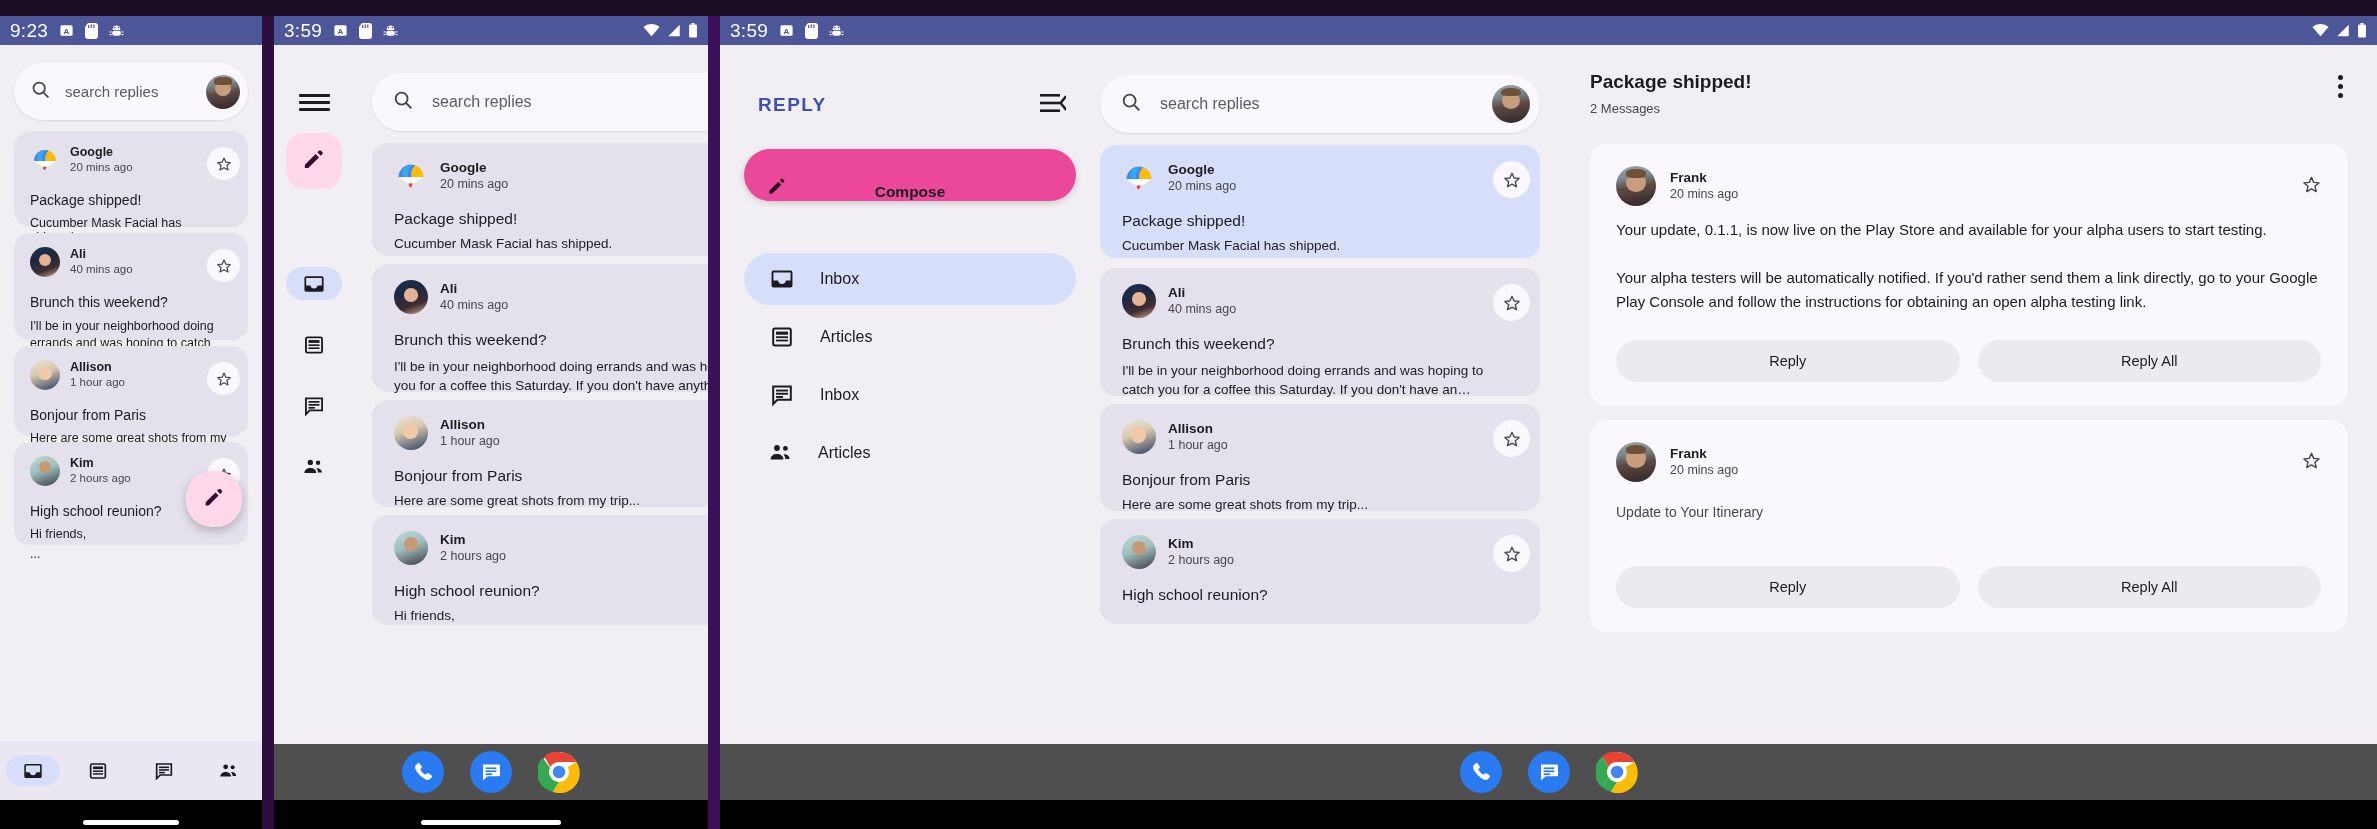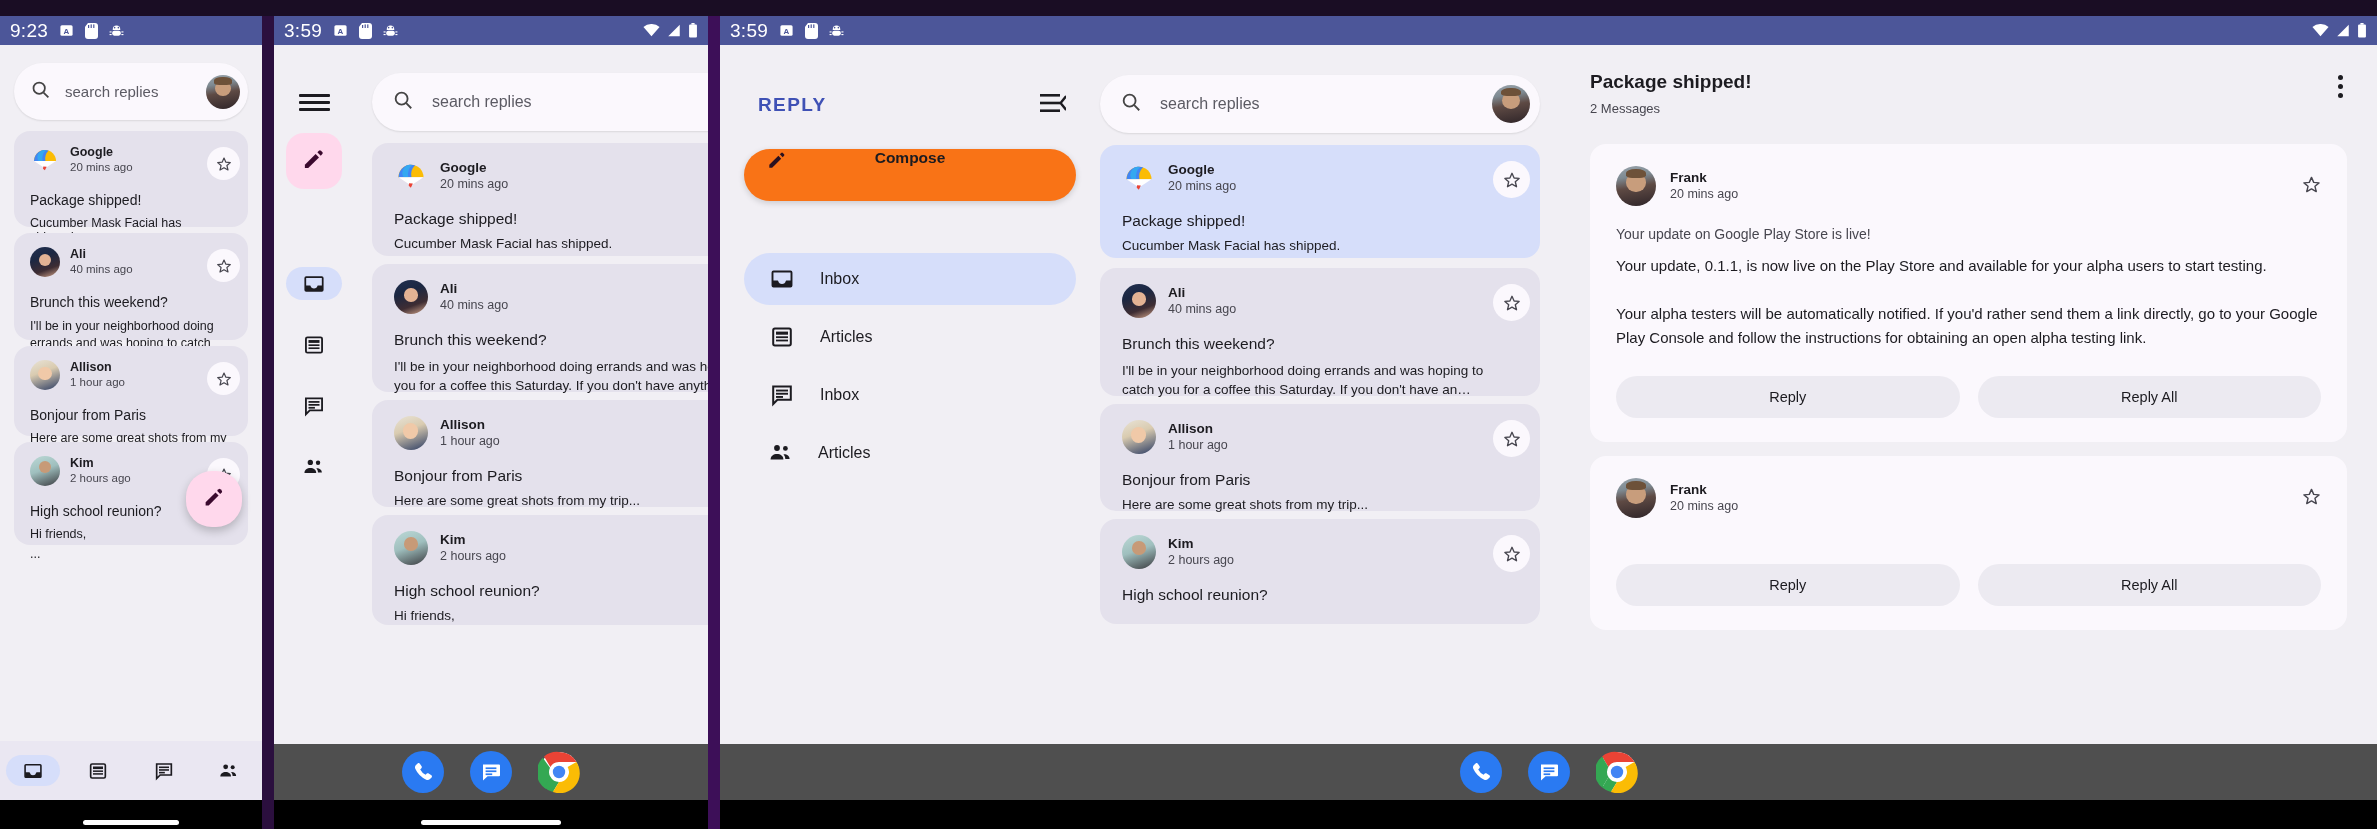--- a/index.html
+++ b/index.html
@@ -84,21 +84,21 @@
   .rail-ico.active { background: #d6defa; }
   .rail-fab { background: #ffd8ec; border-radius: 18px; display: flex; align-items: center; justify-content: center; }
   .hamburger { display: flex; flex-direction: column; justify-content: center; gap: 4px; }
   .hamburger span { display: block; background: #1c1b20; border-radius: 1px; }
 
   
   .drawer { background: #f1eff4; display: flex; flex-direction: column; }
   .drawer-head { display: flex; align-items: center; }
   .drawer-title { color: #3f51b5; font-weight: 700; letter-spacing: 1.4px; }
   .compose-btn {
-    background: #f97316; border-radius: 26px; display: flex; align-items: flex-start;
+    background: #ec4899; border-radius: 26px; display: flex; align-items: flex-end;
     box-shadow: 0 2px 6px rgba(0,0,0,.16); position: relative;
   }
   .compose-label { flex:1; text-align:center; color: #1c1b20; font-weight: 700; }
   .drawer-item { display: flex; align-items: center; border-radius: 30px; }
   .drawer-item.active { background: #d6defa; }
   .drawer-item .dlabel { color: #1c1b20; }
 
   
   .detail { background: #f1eff4; display: flex; flex-direction: column; }
   .detail-head { display: flex; align-items: flex-start; }
@@ -738,21 +738,20 @@
             <div>
               <div class="msg-name" style="font-size:13.5px;line-height:17px">Frank</div>
               <div class="msg-time" style="font-size:12.5px;line-height:17px">20 mins ago</div>
             </div>
             <span style="margin-left:auto">
               <svg width="19" height="19" viewBox="0 0 24 24" fill="none" stroke="#47464f" stroke-width="1.8" stroke-linejoin="round">
                   <polygon points="12,3 14.8,9.3 21.5,9.9 16.4,14.3 18,21 12,17.5 6,21 7.6,14.3 2.5,9.9 9.2,9.3"></polygon>
                 </svg>
             </span>
           </div>
-          <div class="msg-sub" style="font-size:14px;margin-top:20px">Your update on Google Play Store is live!</div>
           <div class="msg-body" style="font-size:15px;line-height:24px;margin-top:12px;white-space:pre-wrap">Your update, 0.1.1, is now live on the Play Store and available for your alpha users to start testing.
 
 Your alpha testers will be automatically notified. If you'd rather send them a link directly, go to your Google Play Console and follow the instructions for obtaining an open alpha testing link.</div>
           <div class="replyrow" style="gap:18px;margin-top:26px">
             <div class="replybtn" style="height:42px;font-size:14.5px">Reply</div>
             <div class="replybtn" style="height:42px;font-size:14.5px">Reply All</div>
           </div>
         </div>
 
         <div class="msgcard" style="margin:14px 30px 0 30px;padding:22px 26px 24px">
@@ -761,20 +760,21 @@
             <div>
               <div class="msg-name" style="font-size:13.5px;line-height:17px">Frank</div>
               <div class="msg-time" style="font-size:12.5px;line-height:17px">20 mins ago</div>
             </div>
             <span style="margin-left:auto">
               <svg width="19" height="19" viewBox="0 0 24 24" fill="none" stroke="#47464f" stroke-width="1.8" stroke-linejoin="round">
                   <polygon points="12,3 14.8,9.3 21.5,9.9 16.4,14.3 18,21 12,17.5 6,21 7.6,14.3 2.5,9.9 9.2,9.3"></polygon>
                 </svg>
             </span>
           </div>
+          <div class="msg-sub" style="font-size:14px;margin-top:22px">Update to Your Itinerary</div>
           <div class="replyrow" style="gap:18px;margin-top:46px">
             <div class="replybtn" style="height:42px;font-size:14.5px">Reply</div>
             <div class="replybtn" style="height:42px;font-size:14.5px">Reply All</div>
           </div>
         </div>
       </div>
 
       <div class="taskbar" style="position:absolute;left:0;bottom:45px;width:1657px;height:56px">
         <div class="tb-ico tb-phone" style="width:42px;height:42px">
           <svg width="24" height="24" viewBox="0 0 24 24">

